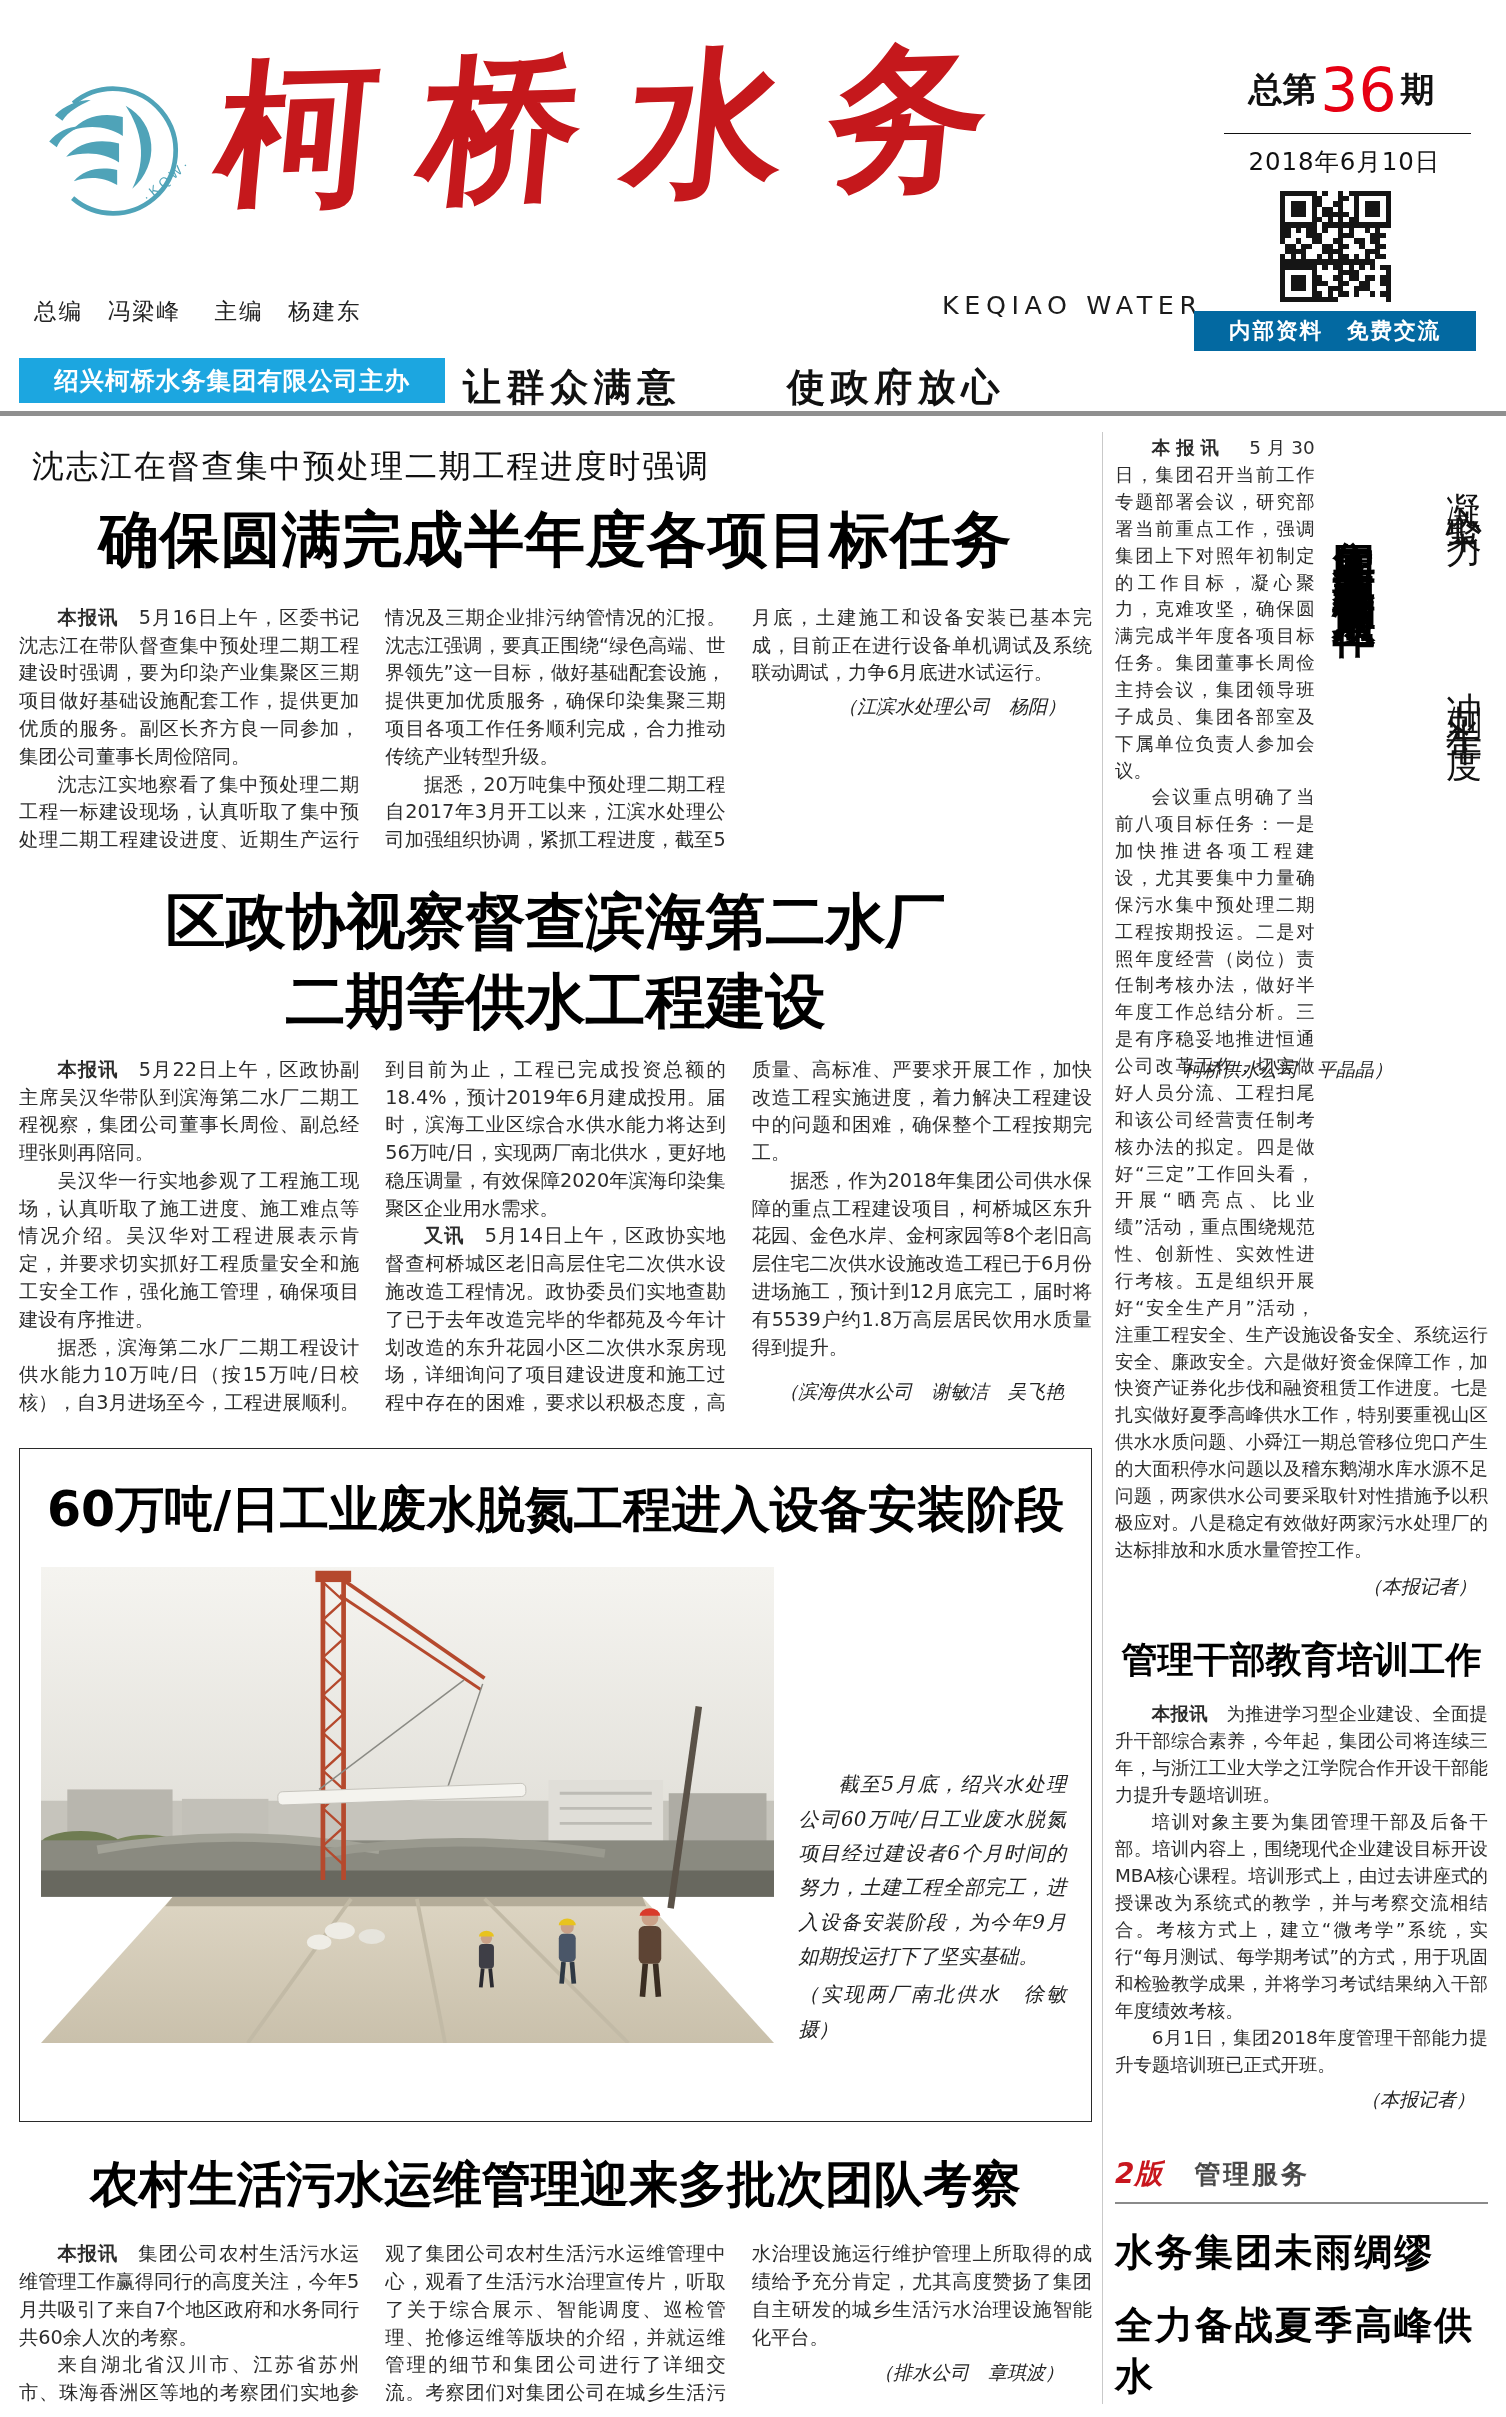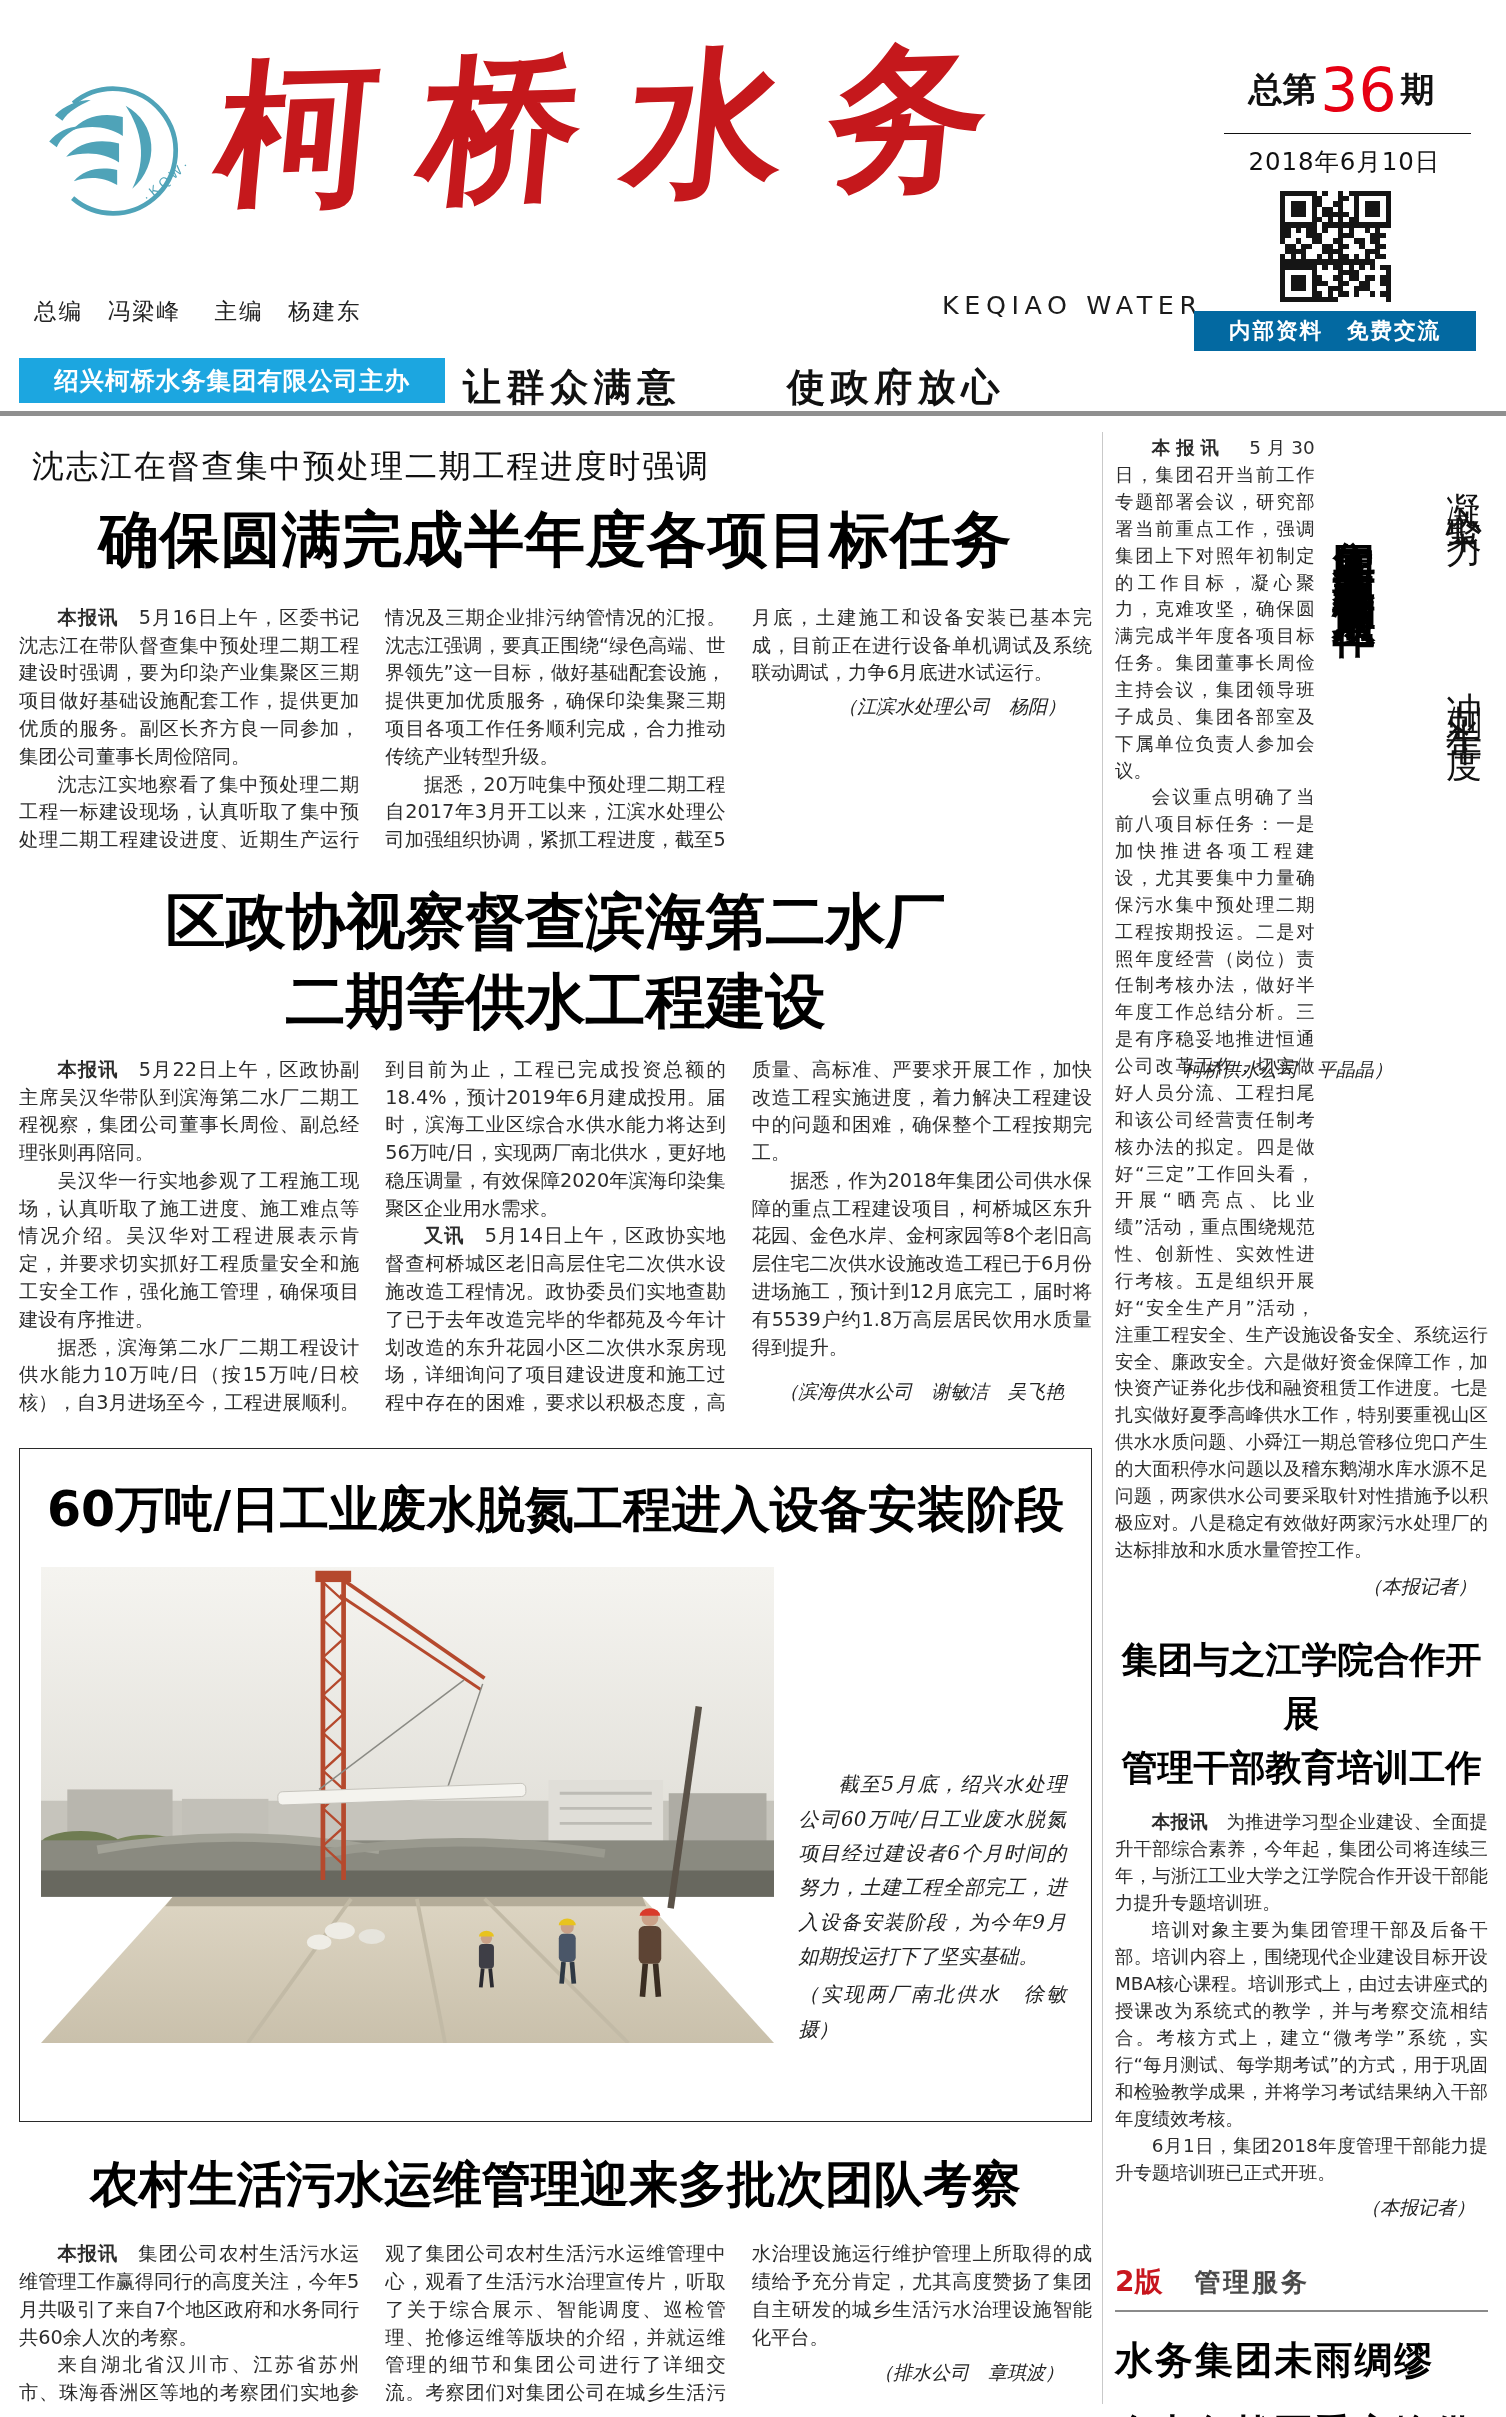--- a/index.html
+++ b/index.html
@@ -94,21 +94,21 @@
   .a4 { margin-top:32px; }
   .a4-headline { text-align:center; font-size:36px; font-weight:bold; color:#000; line-height:1.5;}
   .a4-body { margin-top:13px; font-size:18.4px; line-height:1.47; text-align:justify; color:#2c2c2c;}
   .a4-byline { display:block; text-align:right; padding-right:13px; margin-top:7.5px;}
 
   
   .teasers { margin-top:41px; }
   .teaser { margin-top:38px; }
   .teaser:first-child { margin-top:0; }
   .t-row { display:flex; align-items:baseline; }
-  .t-page { color:#c8161e; font-size:28px; font-weight:bold; }
+  .t-page { color:#c8161e; font-size:28px; font-weight:bold;font-style:italic; }
   .t-section { color:#4a4a4a; font-size:26px; font-weight:bold; margin-left:32px; letter-spacing:2.8px;}
   .t-rule { border-top:2.8px solid #8a8a8a; margin-top:9.4px; }
   .t-line { font-size:38px; font-weight:bold; color:#000; margin-top:22.6px; letter-spacing:1.9px;}
 </style>
 </head>
 <body>
 
 <header class="masthead">
   <div class="logo">
     <svg viewBox="0 0 160 170">
@@ -718,21 +718,20 @@
       </div>
       <div class="a3-body">
         <p class="para"><b class="lead">本报讯</b><span>　5月30日，集团召开当前工作专题部署会议，研究部署当前重点工作，强调集团上下对照年初制定的工作目标，凝心聚力，克难攻坚，确保圆满完成半年度各项目标任务。集团董事长周俭主持会议，集团领导班子成员、集团各部室及下属单位负责人参加会议。</span></p>
         <p class="para">会议重点明确了当前八项目标任务：一是加快推进各项工程建设，尤其要集中力量确保污水集中预处理二期工程按期投运。二是对照年度经营（岗位）责任制考核办法，做好半年度工作总结分析。三是有序稳妥地推进恒通公司改革工作，切实做好人员分流、工程扫尾和该公司经营责任制考核办法的拟定。四是做好“三定”工作回头看，开展“晒亮点、比业绩”活动，重点围绕规范性、创新性、实效性进行考核。五是组织开展好“安全生产月”活动，注重工程安全、生产设施设备安全、系统运行安全、廉政安全。六是做好资金保障工作，加快资产证券化步伐和融资租赁工作进度。七是扎实做好夏季高峰供水工作，特别要重视山区供水水质问题、小舜江一期总管移位兜口产生的大面积停水问题以及稽东鹅湖水库水源不足问题，两家供水公司要采取针对性措施予以积极应对。八是稳定有效做好两家污水处理厂的达标排放和水质水量管控工作。</p>
         <span class="byline a3-byline">（本报记者）</span>
       </div>
     </section>
 
     <section class="a4">
       <h2 class="a4-headline">
-        <div>集团与之江学院合作开展</div>
         <div>管理干部教育培训工作</div>
       </h2>
       <div class="a4-body">
         <p class="para"><b class="lead">本报讯</b><span>　为推进学习型企业建设、全面提升干部综合素养，今年起，集团公司将连续三年，与浙江工业大学之江学院合作开设干部能力提升专题培训班。</span></p>
         <p class="para">培训对象主要为集团管理干部及后备干部。培训内容上，围绕现代企业建设目标开设MBA核心课程。培训形式上，由过去讲座式的授课改为系统式的教学，并与考察交流相结合。考核方式上，建立“微考学”系统，实行“每月测试、每学期考试”的方式，用于巩固和检验教学成果，并将学习考试结果纳入干部年度绩效考核。</p>
         <p class="para">6月1日，集团2018年度管理干部能力提升专题培训班已正式开班。</p>
         <span class="byline a4-byline">（本报记者）</span>
       </div>
     </section>
 

